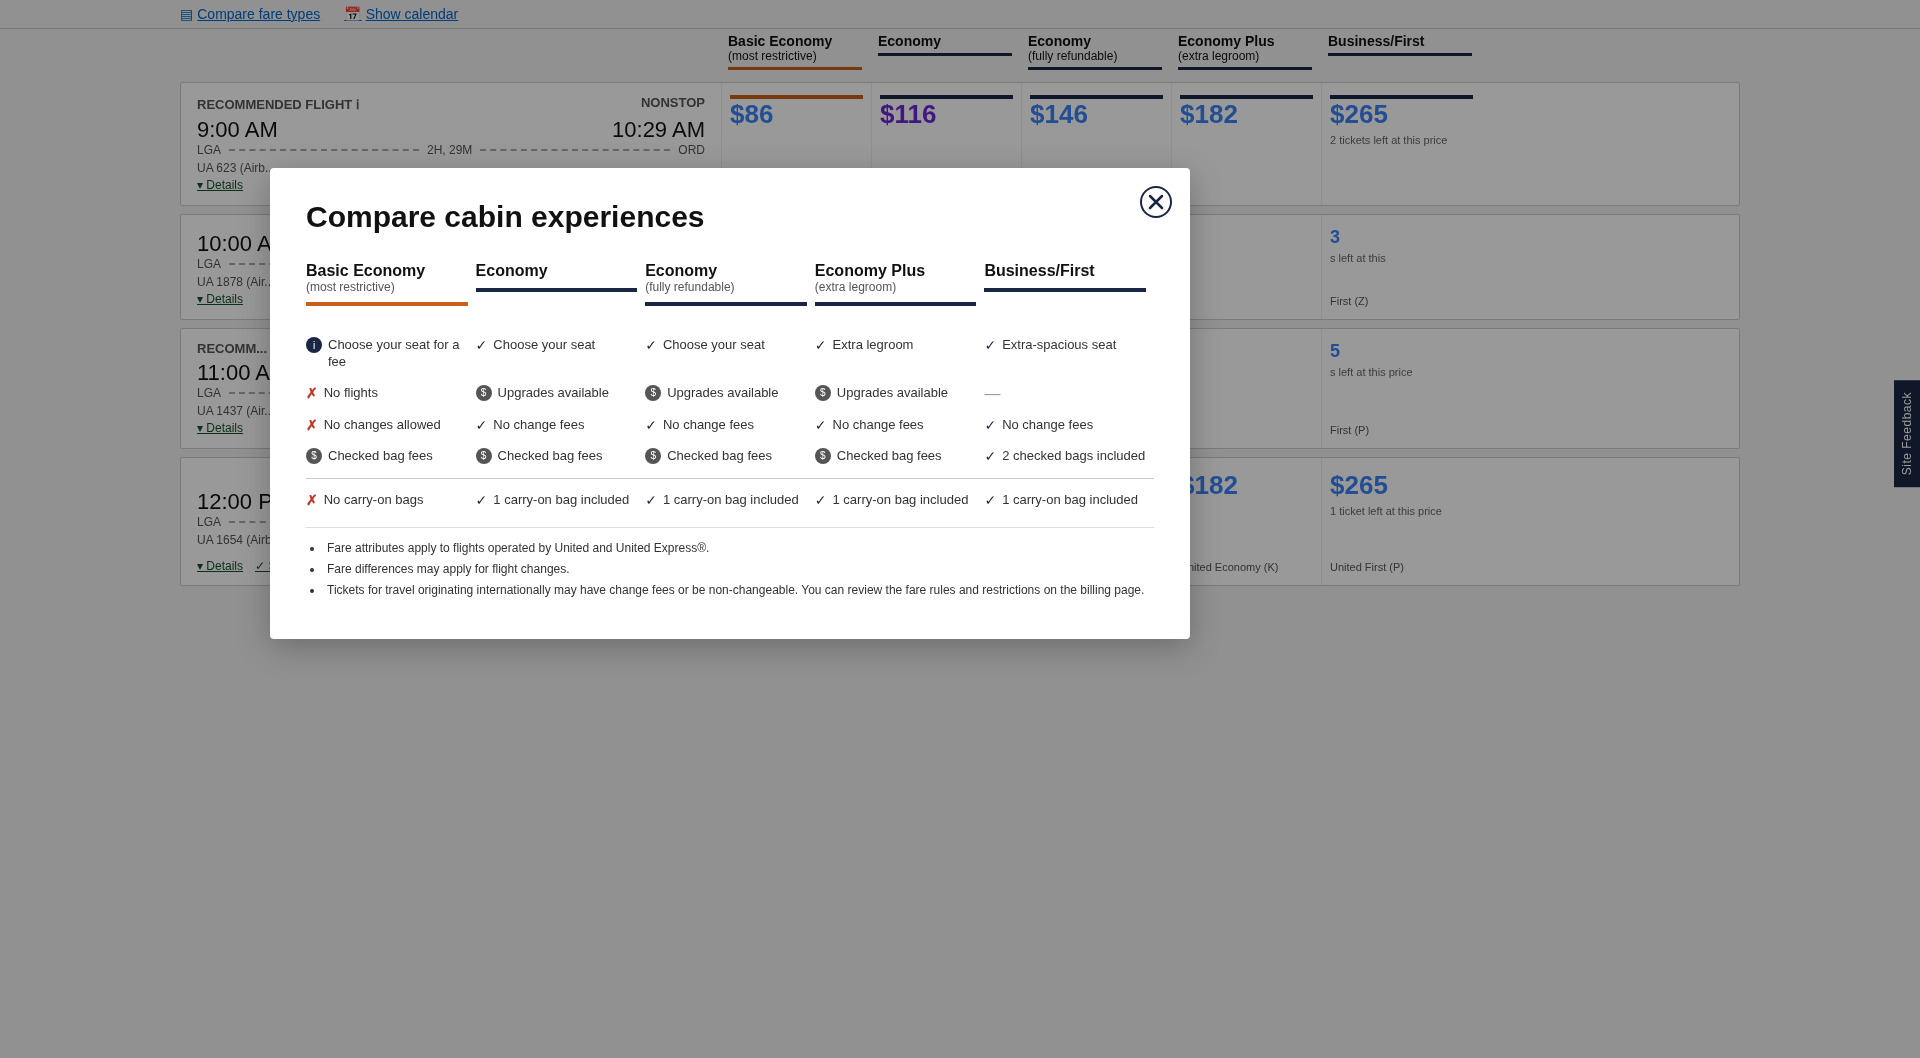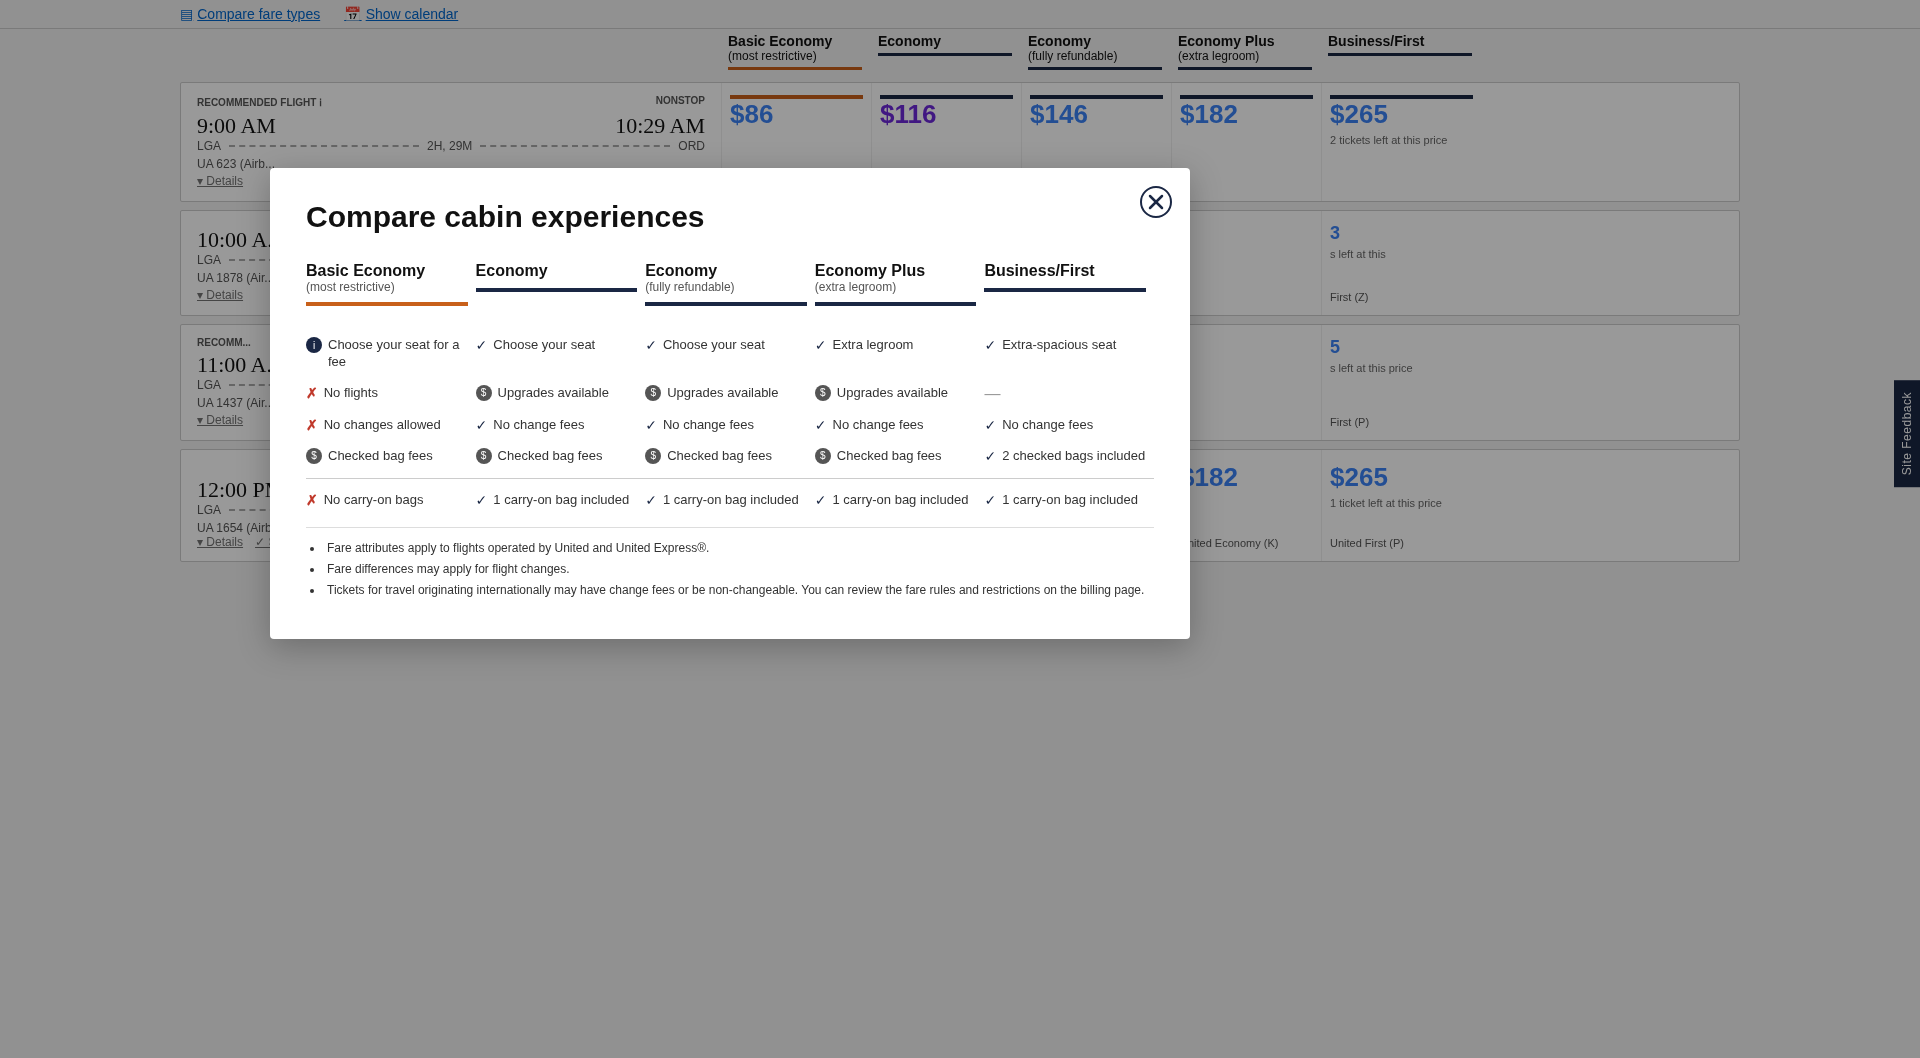--- a/index.html
+++ b/index.html
@@ -76,43 +76,42 @@
       display: grid;
       grid-template-columns: 540px 150px 150px 150px 150px 160px;
       align-items: stretch;
     }
     .flight-info-cell {
       padding: 12px 16px;
     }
     .flight-badge {
       display: flex;
       justify-content: space-between;
-      font-size: 10px;
+      font-size: 13px;
       font-weight: bold;
       color: #555;
       margin-bottom: 4px;
     }
     .flight-times {
       display: flex;
       justify-content: space-between;
       font-size: 22px;
       font-weight: 300;
       color: #111;
-      font-family: Liberation Serif, serif;
     }
     .flight-number {
       font-size: 12px;
       color: #555;
       margin-top: 4px;
     }
     .flight-details-link {
       font-size: 12px;
-      color: #737373;
+      color: #14532d;
       text-decoration: underline;
-      margin-top: 0;
+      margin-top: 12px;
       cursor: pointer;
     }
     .fare-price-cell {
       padding: 12px 8px;
       border-left: 1px solid #eee;
       display: flex;
       flex-direction: column;
       align-items: flex-start;
       justify-content: flex-start;
     }

